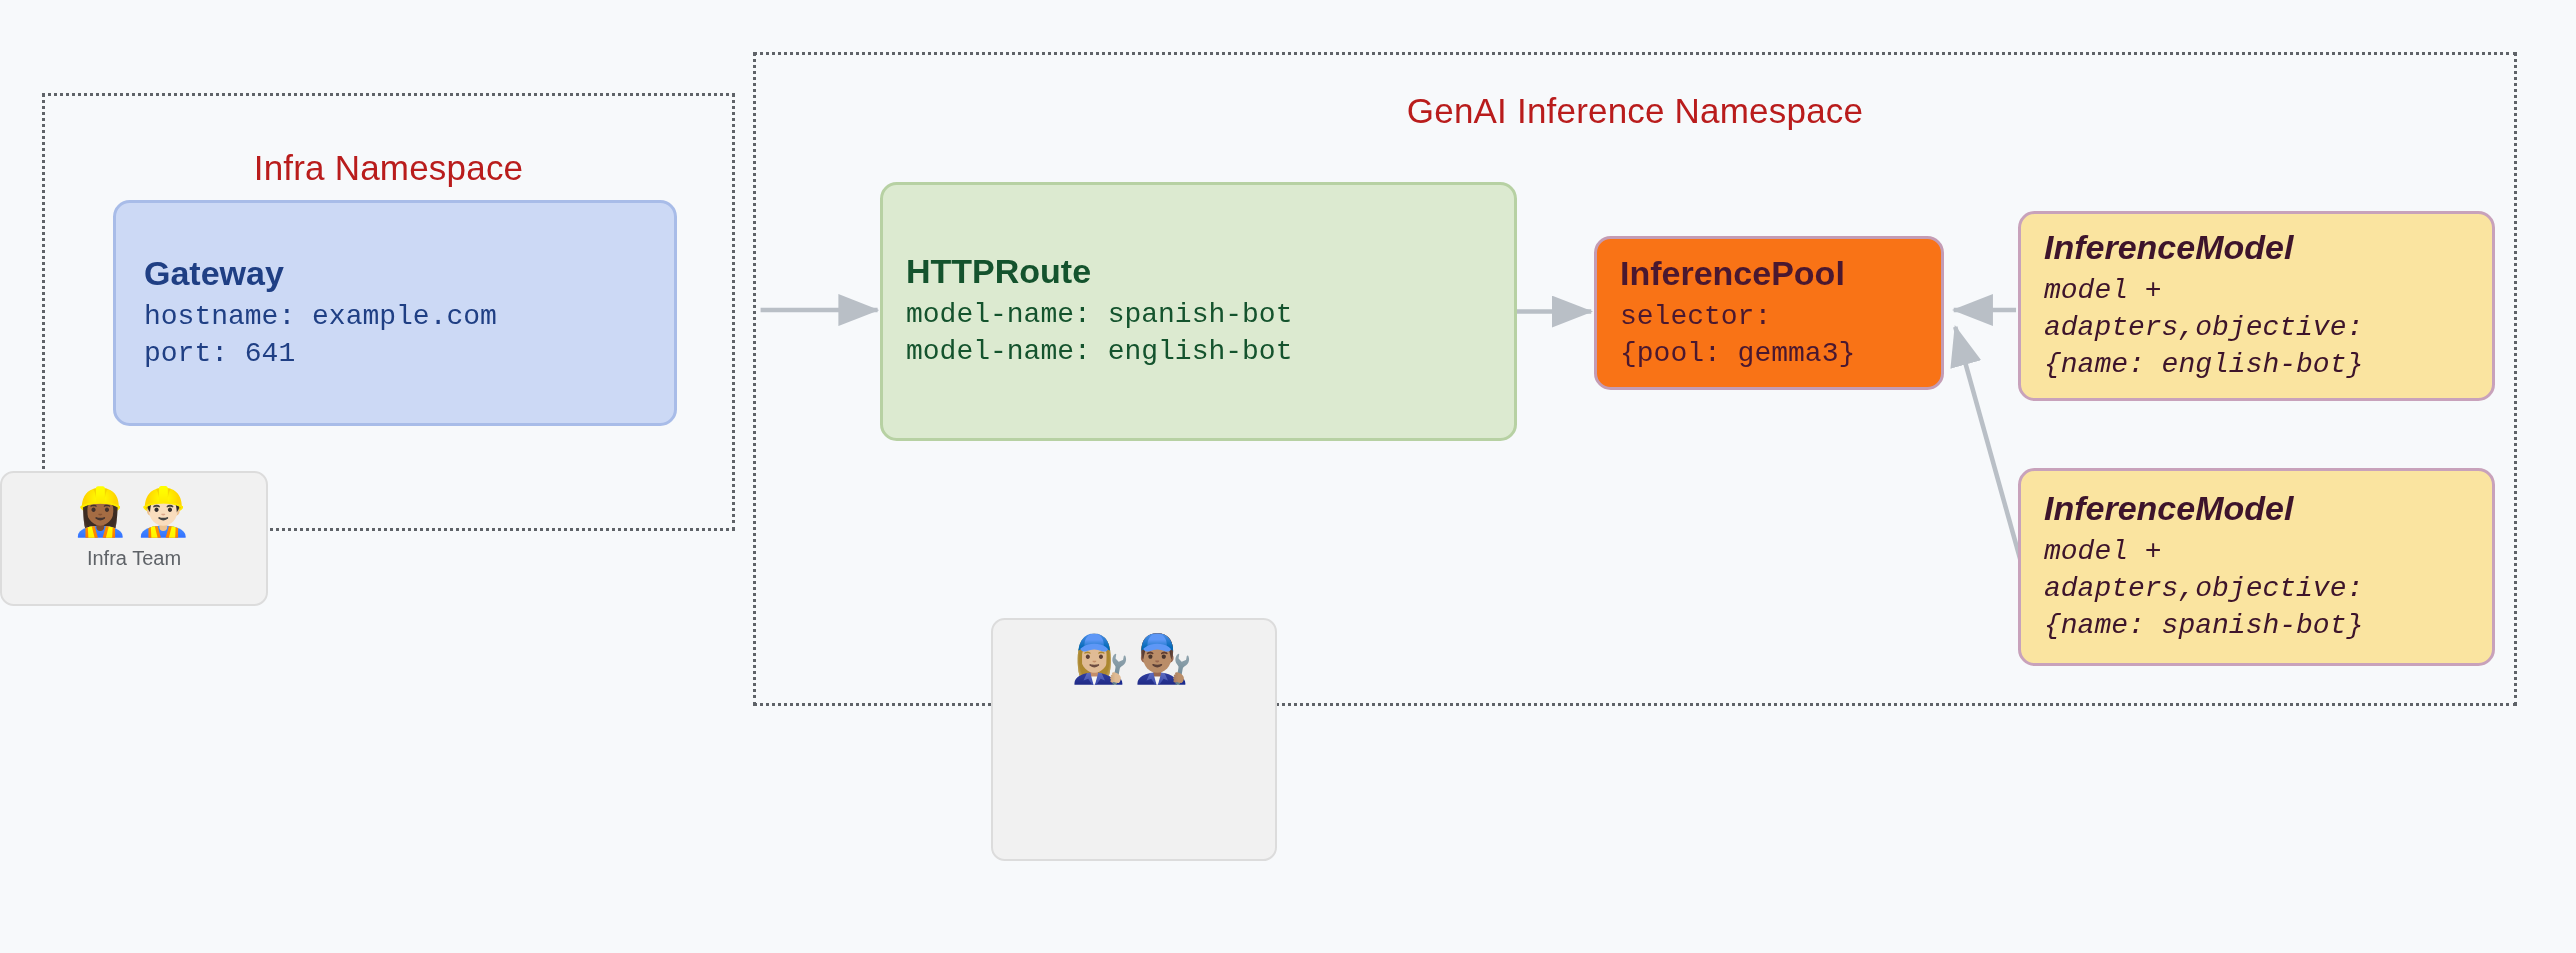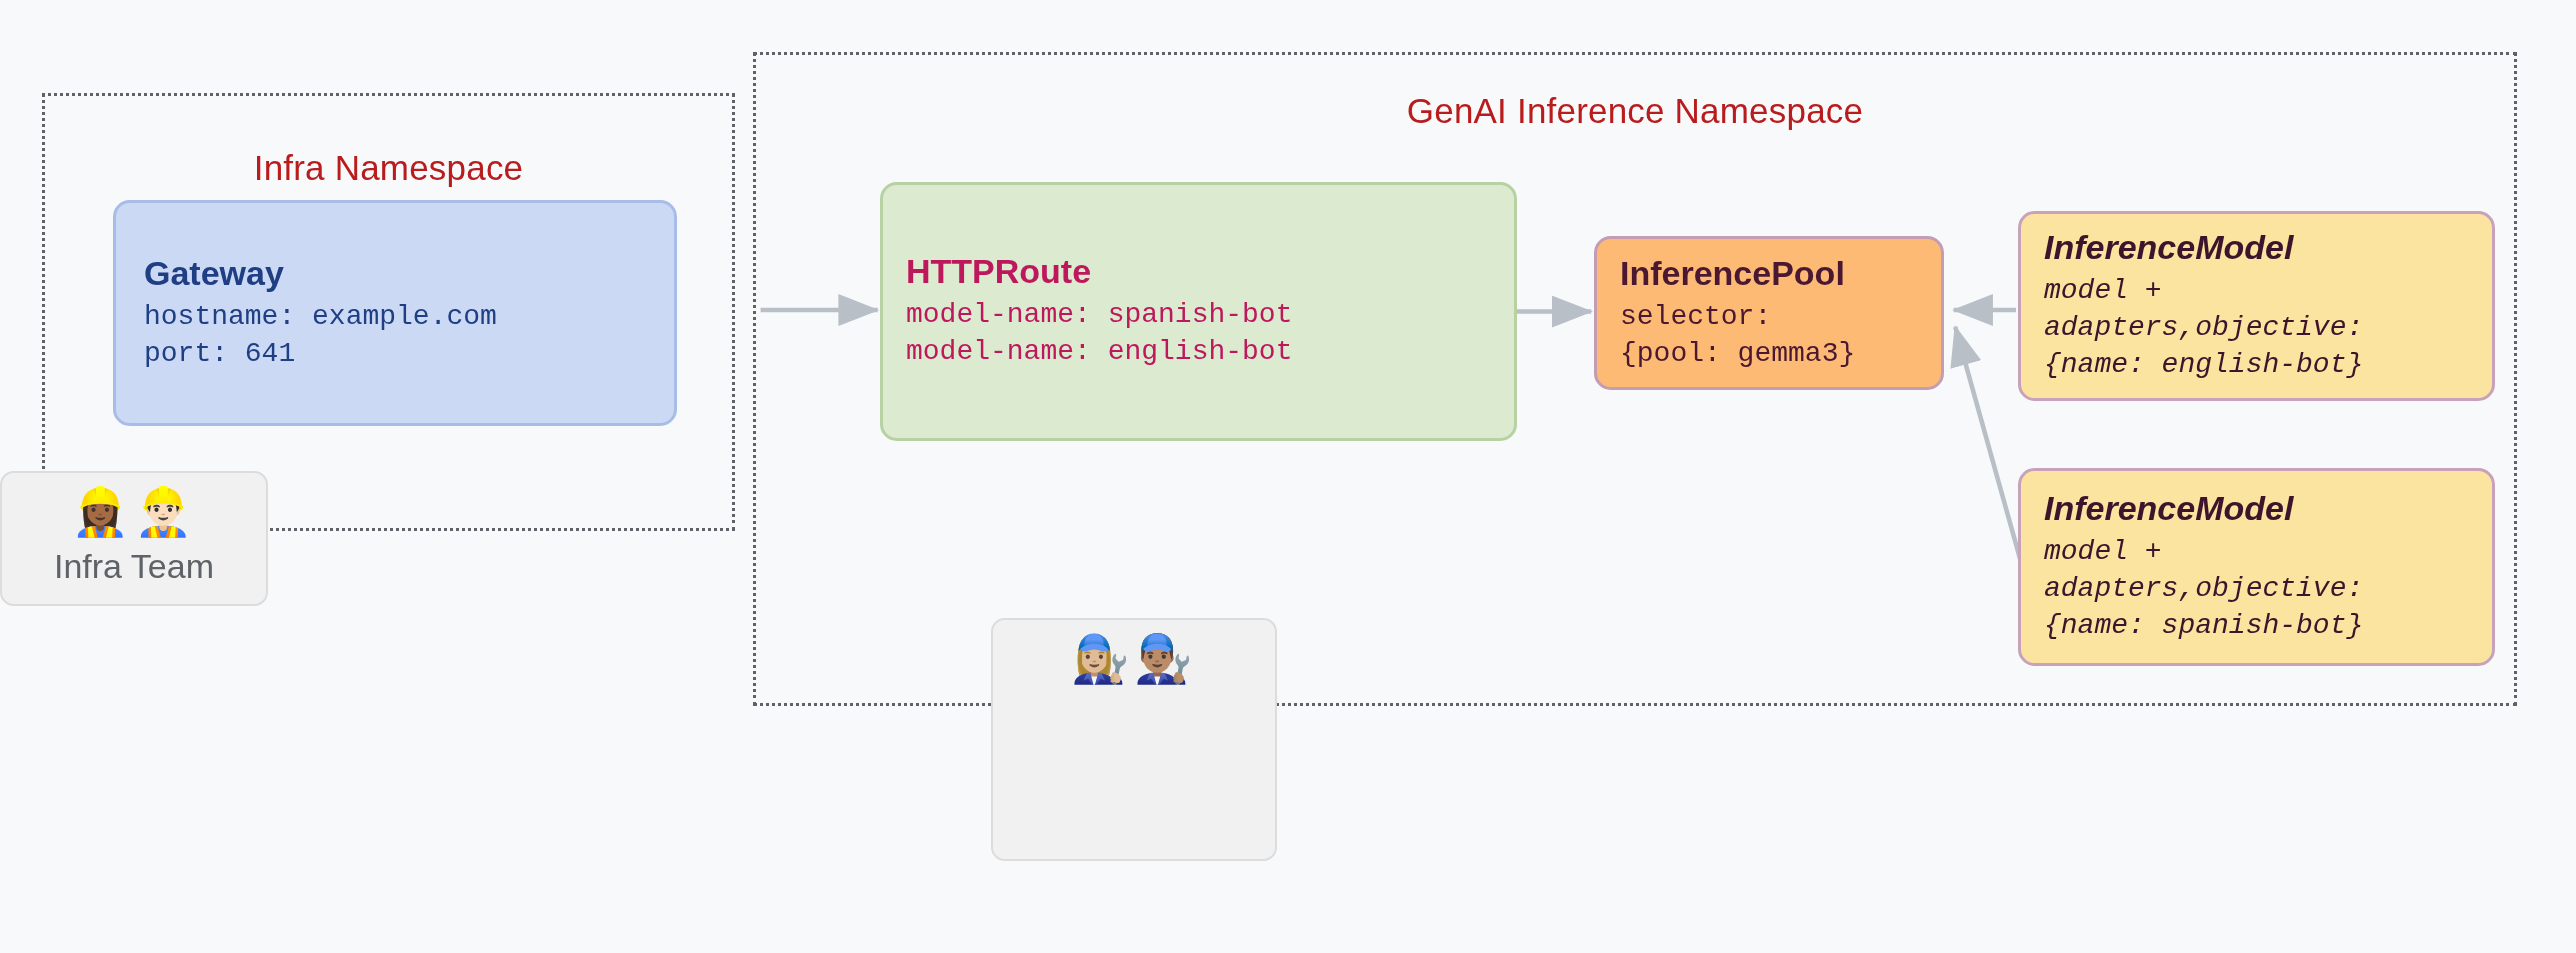--- a/index.html
+++ b/index.html
@@ -67,24 +67,24 @@
     background: #ccd9f5;
     border-color: #a8bce8;
     padding-left: 28px;
   }
   .res-gateway .title, .res-gateway .body { color: #1f3f84; }
 
   .res-httproute {
     background: #dcead0;
     border-color: #b7d1a3;
   }
-  .res-httproute .title, .res-httproute .body { color: #be185d; }
+  .res-httproute .title, .res-httproute .body { color: #14532d; }
 
   .res-inferencepool {
-    background: #fdba74;
+    background: #f97316;
     border-color: #c49cb4;
   }
   .res-inferencepool .title, .res-inferencepool .body { color: #4a1830; }
 
   .res-inferencemodel {
     background: #fae4a0;
     border-color: #c8a2bb;
     font-style: italic;
   }
   .res-inferencemodel .title, .res-inferencemodel .body { color: #3d142b; }
@@ -105,21 +105,21 @@
   .team .faces {
     font-size: 47px;
     line-height: 1;
     letter-spacing: 4.6px;
     white-space: nowrap;
     font-family: "DejaVu Sans", sans-serif;
   }
   .team .team-label {
     margin-top: 10.6px;
     color: #5f6368;
-    font-size: 34px;
+    font-size: 20px;
     line-height: 1.22;
     text-align: center;
     font-family: "Liberation Sans", sans-serif;
   }
 
   
   #connectors {
     position: absolute;
     left: 0;
     top: 0;

